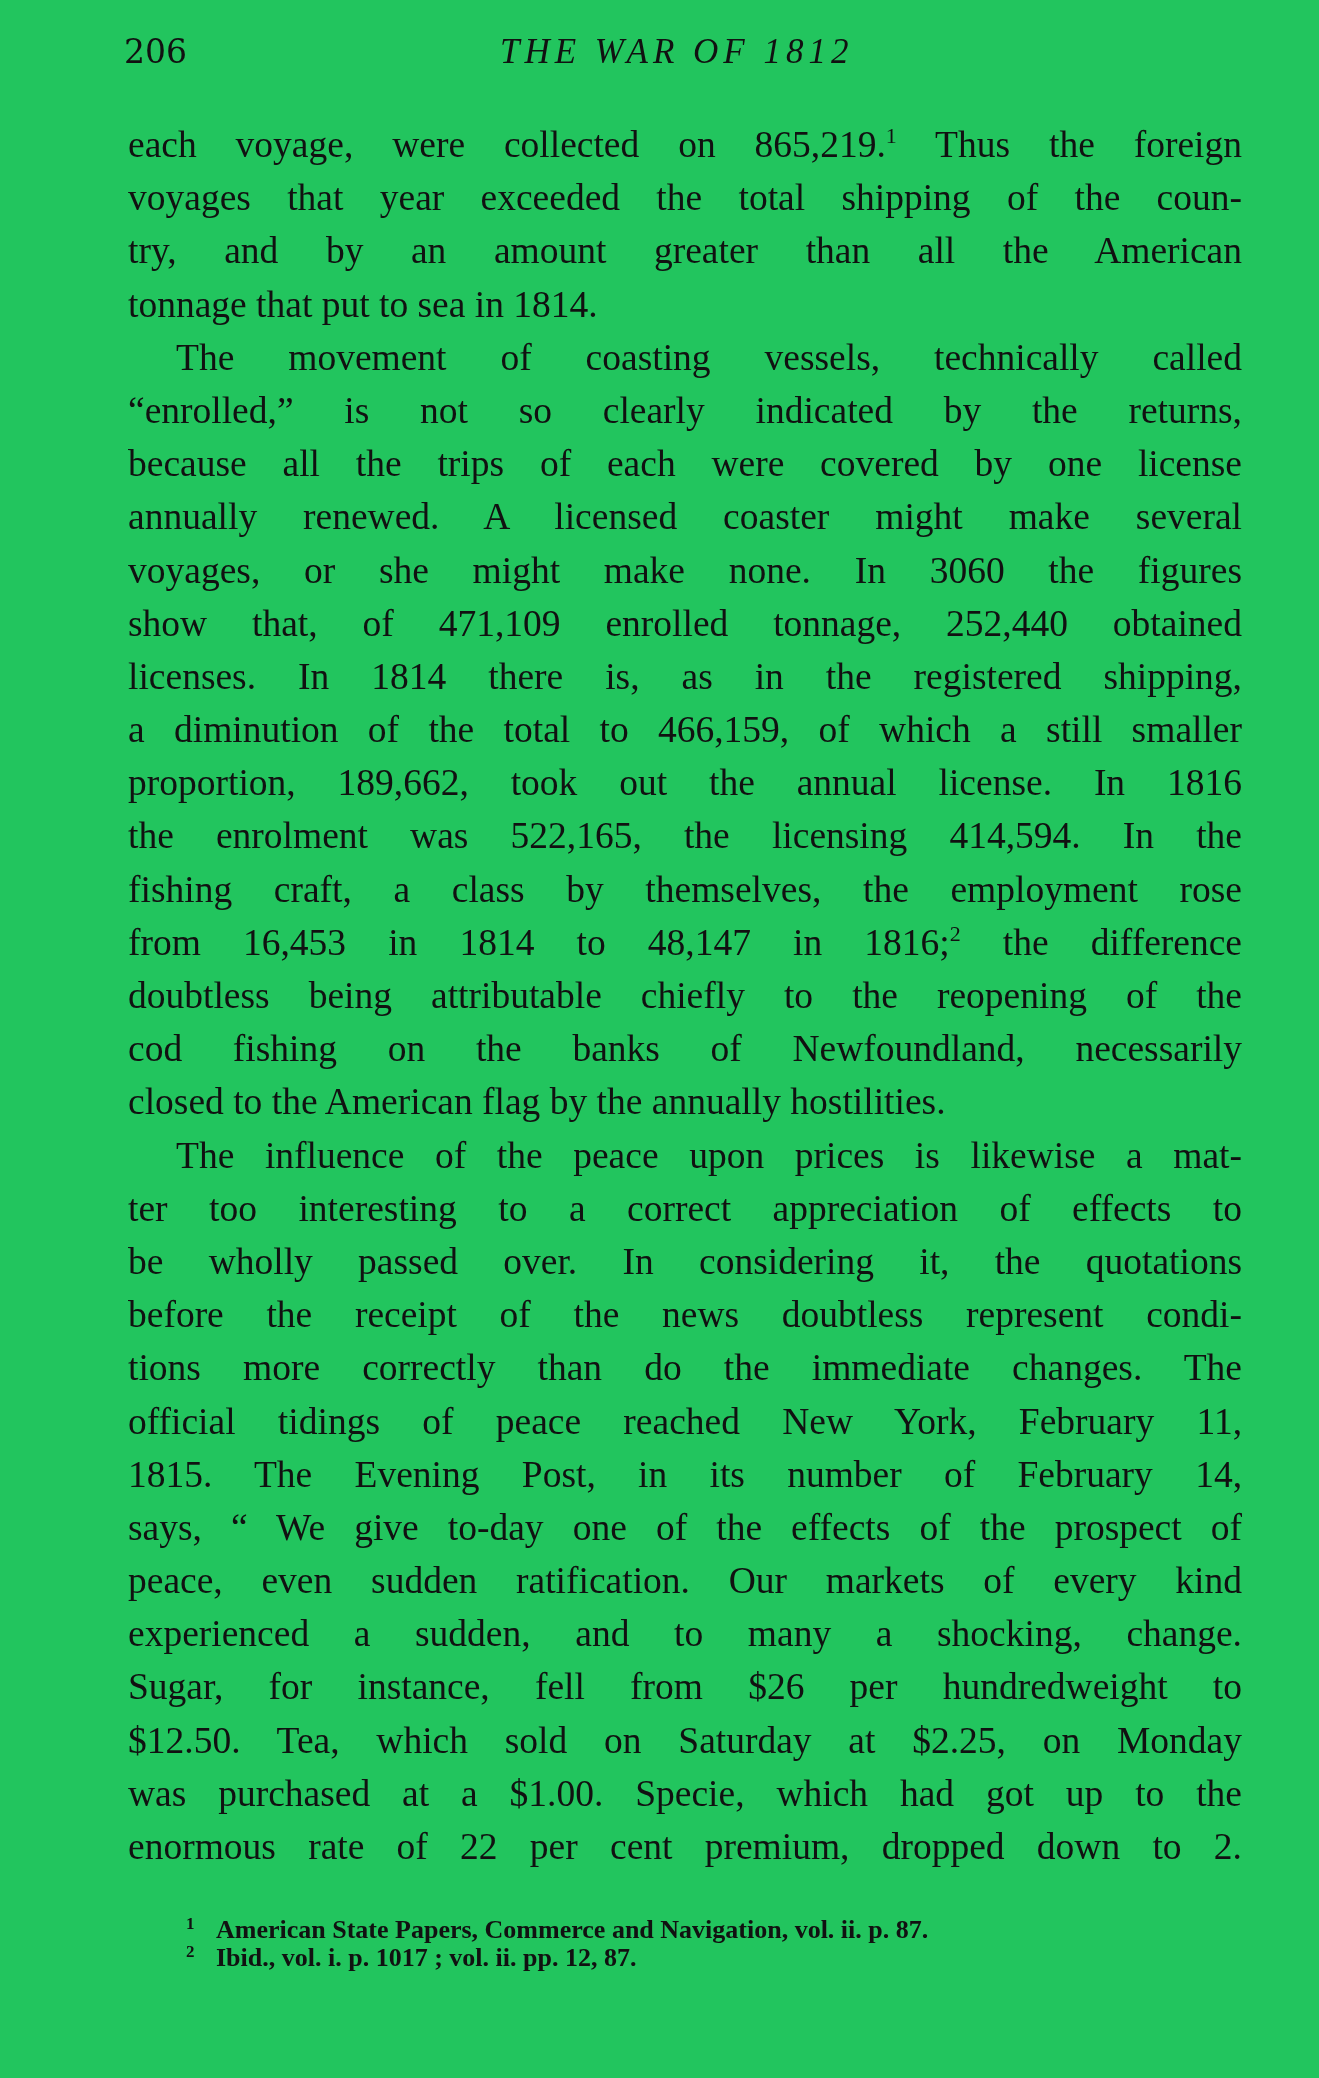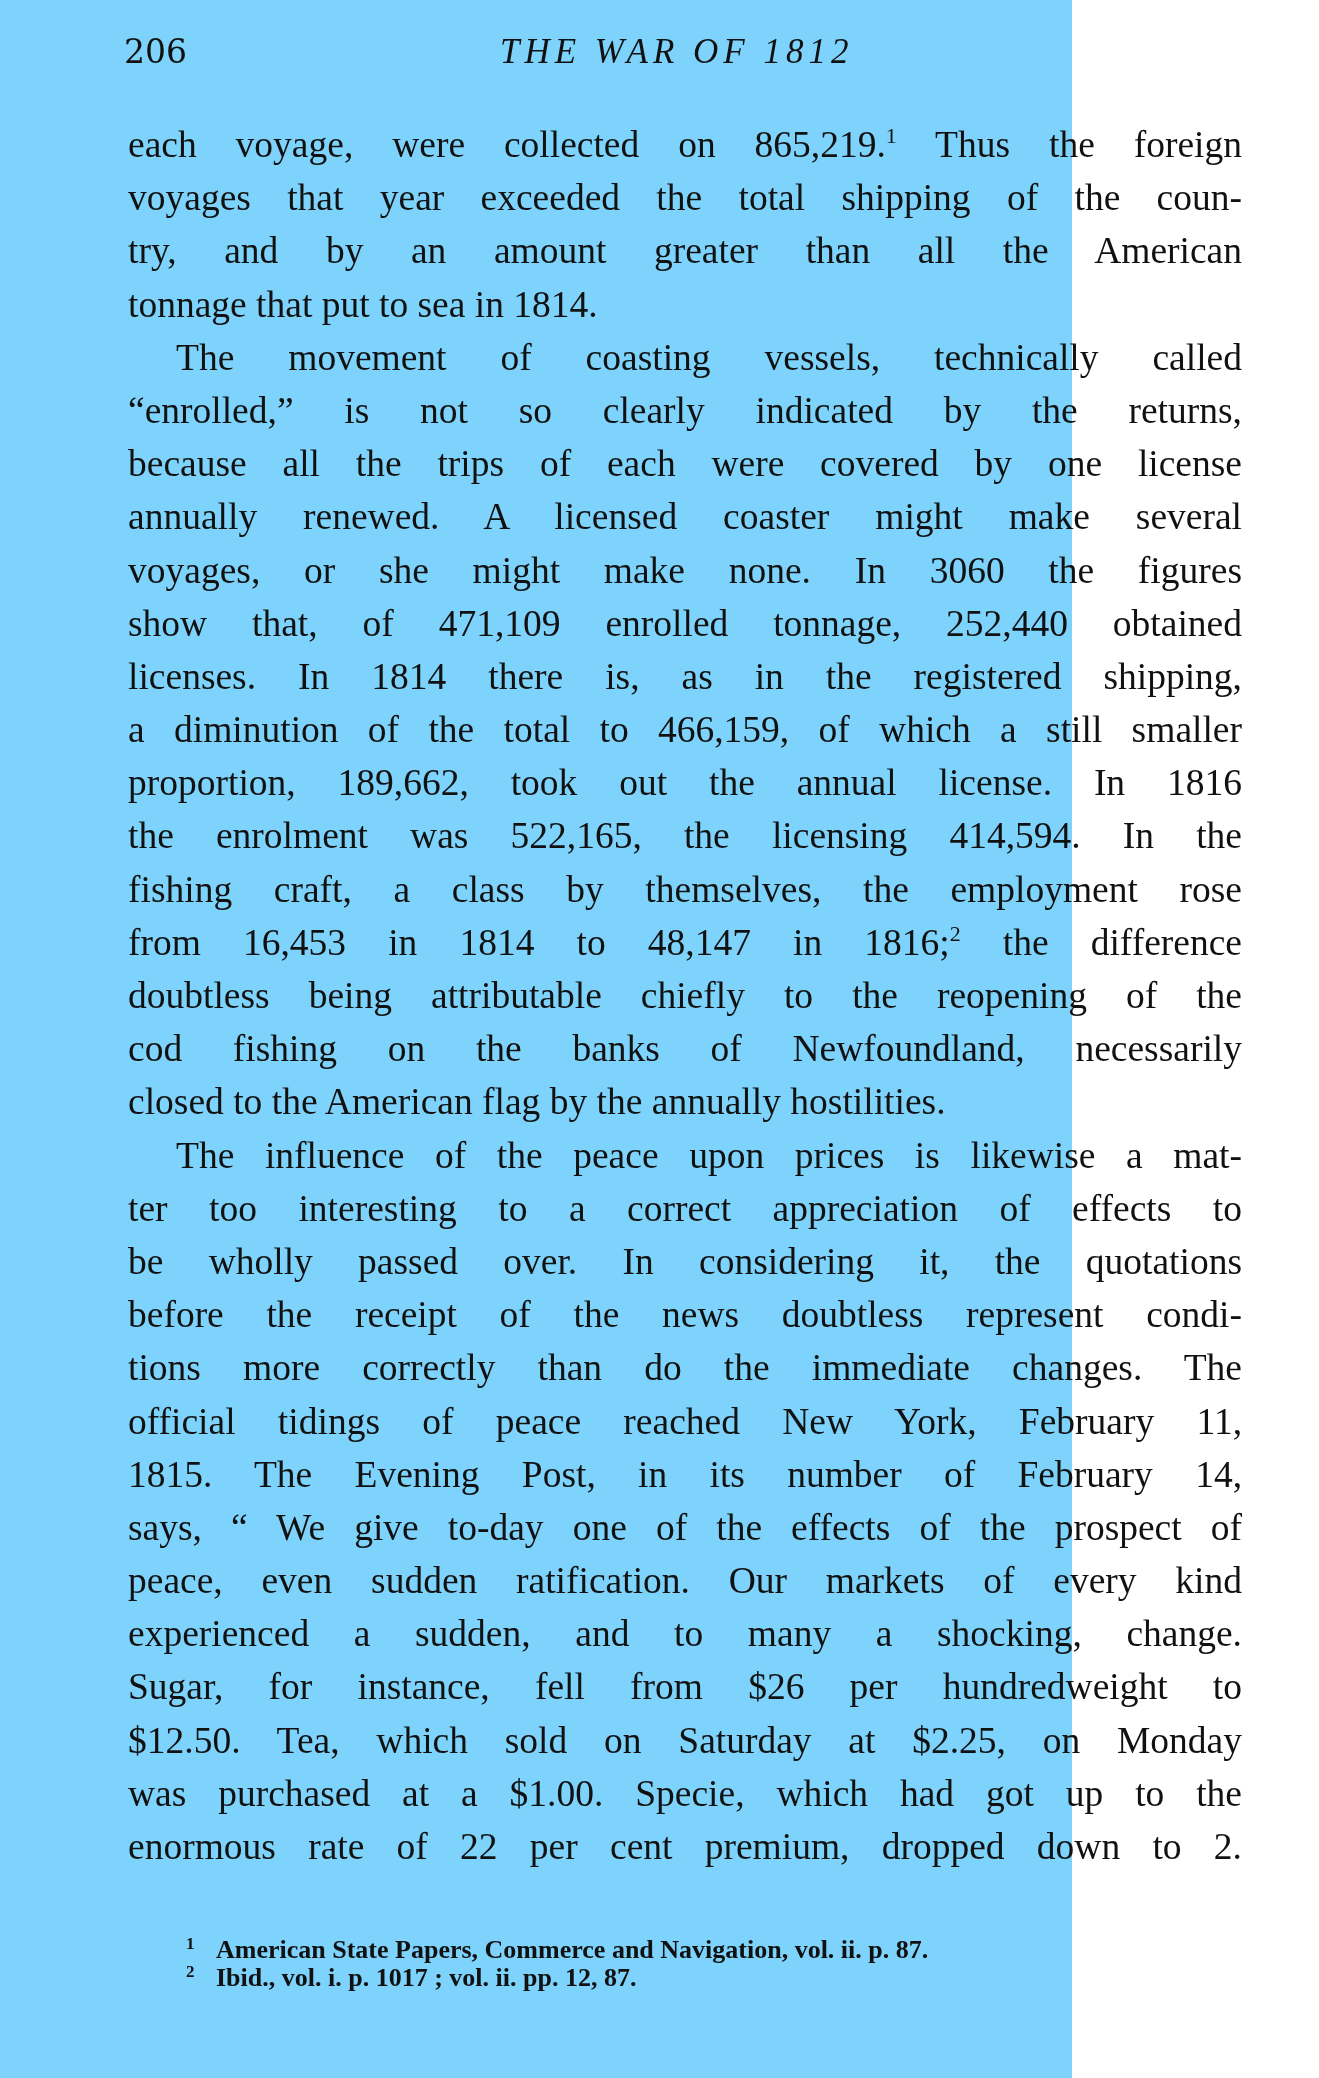--- a/index.html
+++ b/index.html
@@ -1,26 +1,26 @@
 <!DOCTYPE html>
 <html><head>
 <meta charset="utf-8">
 <style>
   html, body { margin: 0; padding: 0; background: #ffffff; }
   body { width: 1319px; height: 2078px; position: relative; overflow: hidden; color: #111; }
-  .page { position: absolute; left: 0; top: 0; width: 1072px; height: 2078px; background: #7dd3fc; }
+  .page { position: absolute; left: 0; top: 0; width: 1319px; height: 2078px; background: #22c55e; }
   .running-head { position: absolute; top: 30px; left: 124px; width: 1110px; height: 44px; }
   .page-number { position: absolute; left: 0; top: 0; font-family: "DejaVu Serif", serif; font-size: 33px; line-height: 44px; }
   .running-title { position: absolute; left: 376px; top: 0; font-family: "Liberation Serif", serif; font-style: italic; font-size: 35px; line-height: 44px; letter-spacing: 5px; }
   .body-text { position: absolute; left: 128px; top: 118px; width: 1114px; }
   .line { display: block; height: 53.2px; line-height: 53.2px; font-family: "Liberation Serif", serif; font-size: 37.5px; white-space: nowrap; text-align: justify; text-align-last: justify; }
   .line.last { text-align-last: left; }
   .line.indent { padding-left: 48px; }
   sup.fn { font-size: 22px; vertical-align: 14px; line-height: 0; }
-  .footnotes { position: absolute; left: 186px; top: 1916px; width: 1000px; margin-top: 20px; }
+  .footnotes { position: absolute; left: 186px; top: 1916px; width: 1000px; }
   .footnote { display: block; height: 28px; line-height: 28px; font-family: "Liberation Serif", serif; font-weight: bold; font-size: 26px; white-space: nowrap; }
   .footnote .marker { display: inline-block; width: 30px; font-size: 17px; vertical-align: 9px; line-height: 0; }
 </style>
 </head>
 <body>
 
 <div class="page">
   <div class="running-head">
     <span class="page-number">206</span>
     <span class="running-title">THE WAR OF 1812</span>

